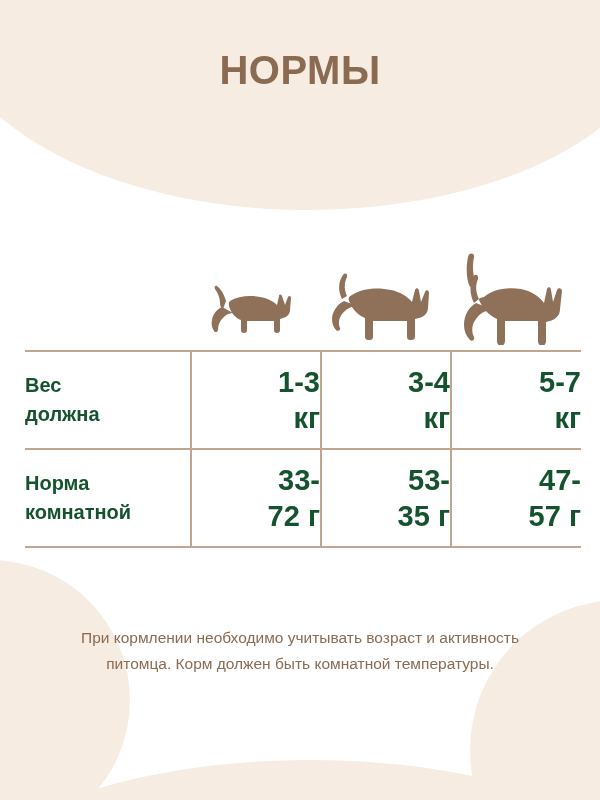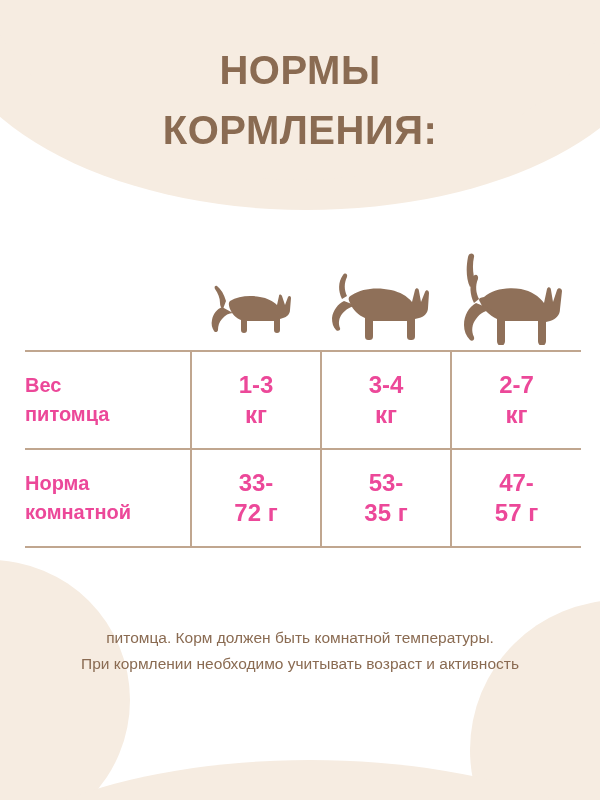--- a/index.html
+++ b/index.html
@@ -107,46 +107,46 @@
     position: absolute;
     top: 350px;
     left: 25px;
     width: 550px;
     border-collapse: collapse;
     table-layout: fixed;
   }
   .table td {
     vertical-align: middle;
     padding: 0;
-    color: #ec4899;
+    color: #14532d;
   }
   .col-label { width: 165px; }
   .col-v { width: 128px; }
   .col-v-last { width: 129px; }
 
   .rowline {
     border-top: 2px solid #c0a68f;
   }
   .vsep {
     border-left: 2px solid #c0a68f;
   }
 
   .cell-label {
     font-size: 20px;
     font-weight: bold;
     line-height: 1.45;
     padding: 14px 10px 14px 8px;
     text-align: left;
   }
   .cell-value {
-    font-size: 24px;
+    font-size: 29px;
     font-weight: bold;
     line-height: 1.25;
     padding: 12px 10px 12px 16px;
-    text-align: center;
+    text-align: right;
   }
   .row-weight td { height: 96px; }
   .row-norm td { height: 96px; }
 
   
   .note {
     position: absolute;
     top: 625px;
     left: 20px;
     width: 560px;
@@ -165,21 +165,20 @@
   <div class="blob blob-top"></div>
   <div class="blob blob-top-inner"></div>
   <div class="blob blob-left"></div>
   <div class="blob blob-right"></div>
   <div class="blob blob-bottom"></div>
 
   <div class="content">
 
     <div class="title">
       <span class="line">НОРМЫ</span>
-      <span class="line">КОРМЛЕНИЯ:</span>
     </div>
 
     <div class="cats">
       <div class="cat cat-1">
         <svg width="92" height="62" viewBox="0 0 92 62" xmlns="http://www.w3.org/2000/svg">
           <path fill="#8f7059" d="M18 20c-2-7-5-12-9-15-2-1-3 1-2 3 3 4 5 9 5 14 0 3 1 5 3 6l3-8zM22 20c8-5 20-6 30-4 7 1 13 4 17 8l2-9c0-2 2-2 3 0l3 9 3-8c1-2 3-1 3 1l-1 12c0 4-3 7-7 8l-3 1v11c0 2-1 3-3 3s-3-1-3-3v-9H39v9c0 2-1 3-3 3s-3-1-3-3V39c-5-2-9-6-11-11-1-3-2-6 0-8z"></path>
           <path fill="#8f7059" d="M14 26c-5 2-9 7-10 13-1 4 0 8 2 11 1 2 4 1 4-1 0-4 1-8 4-11 3-4 7-6 11-6l-11-6z"></path>
         </svg>
       </div>
       <div class="cat cat-2">
@@ -197,32 +196,32 @@
           <path fill="#8f7059" d="M6 10c-2 10-2 22 2 30l6-4C11 29 10 19 12 10c1-4-5-5-6 0z"></path>
         </svg>
       </div>
     </div>
 
     <table class="table">
       <tbody>
         <tr class="row-weight rowline">
           <td class="col-label cell-label">
             <div>Вес</div>
-            <div>питомца</div>
+            <div>должна</div>
           </td>
           <td class="col-v cell-value vsep">
             <div>1-3</div>
             <div>кг</div>
           </td>
           <td class="col-v cell-value vsep">
             <div>3-4</div>
             <div>кг</div>
           </td>
           <td class="col-v-last cell-value vsep">
-            <div>2-7</div>
+            <div>5-7</div>
             <div>кг</div>
           </td>
         </tr>
         <tr class="row-norm rowline">
           <td class="col-label cell-label">
             <div>Норма</div>
             <div>комнатной</div>
           </td>
           <td class="col-v cell-value vsep">
             <div>33-</div>
@@ -237,18 +236,18 @@
             <div>57 г</div>
           </td>
         </tr>
         <tr>
           <td class="rowline" colspan="4" style="height:0;padding:0;"></td>
         </tr>
       </tbody>
     </table>
 
     <div class="note">
+      <span class="nline">При кормлении необходимо учитывать возраст и активность</span>
       <span class="nline">питомца. Корм должен быть комнатной температуры.</span>
-      <span class="nline">При кормлении необходимо учитывать возраст и активность</span>
     </div>
 
   </div>
 </div>
 
 </body></html>

